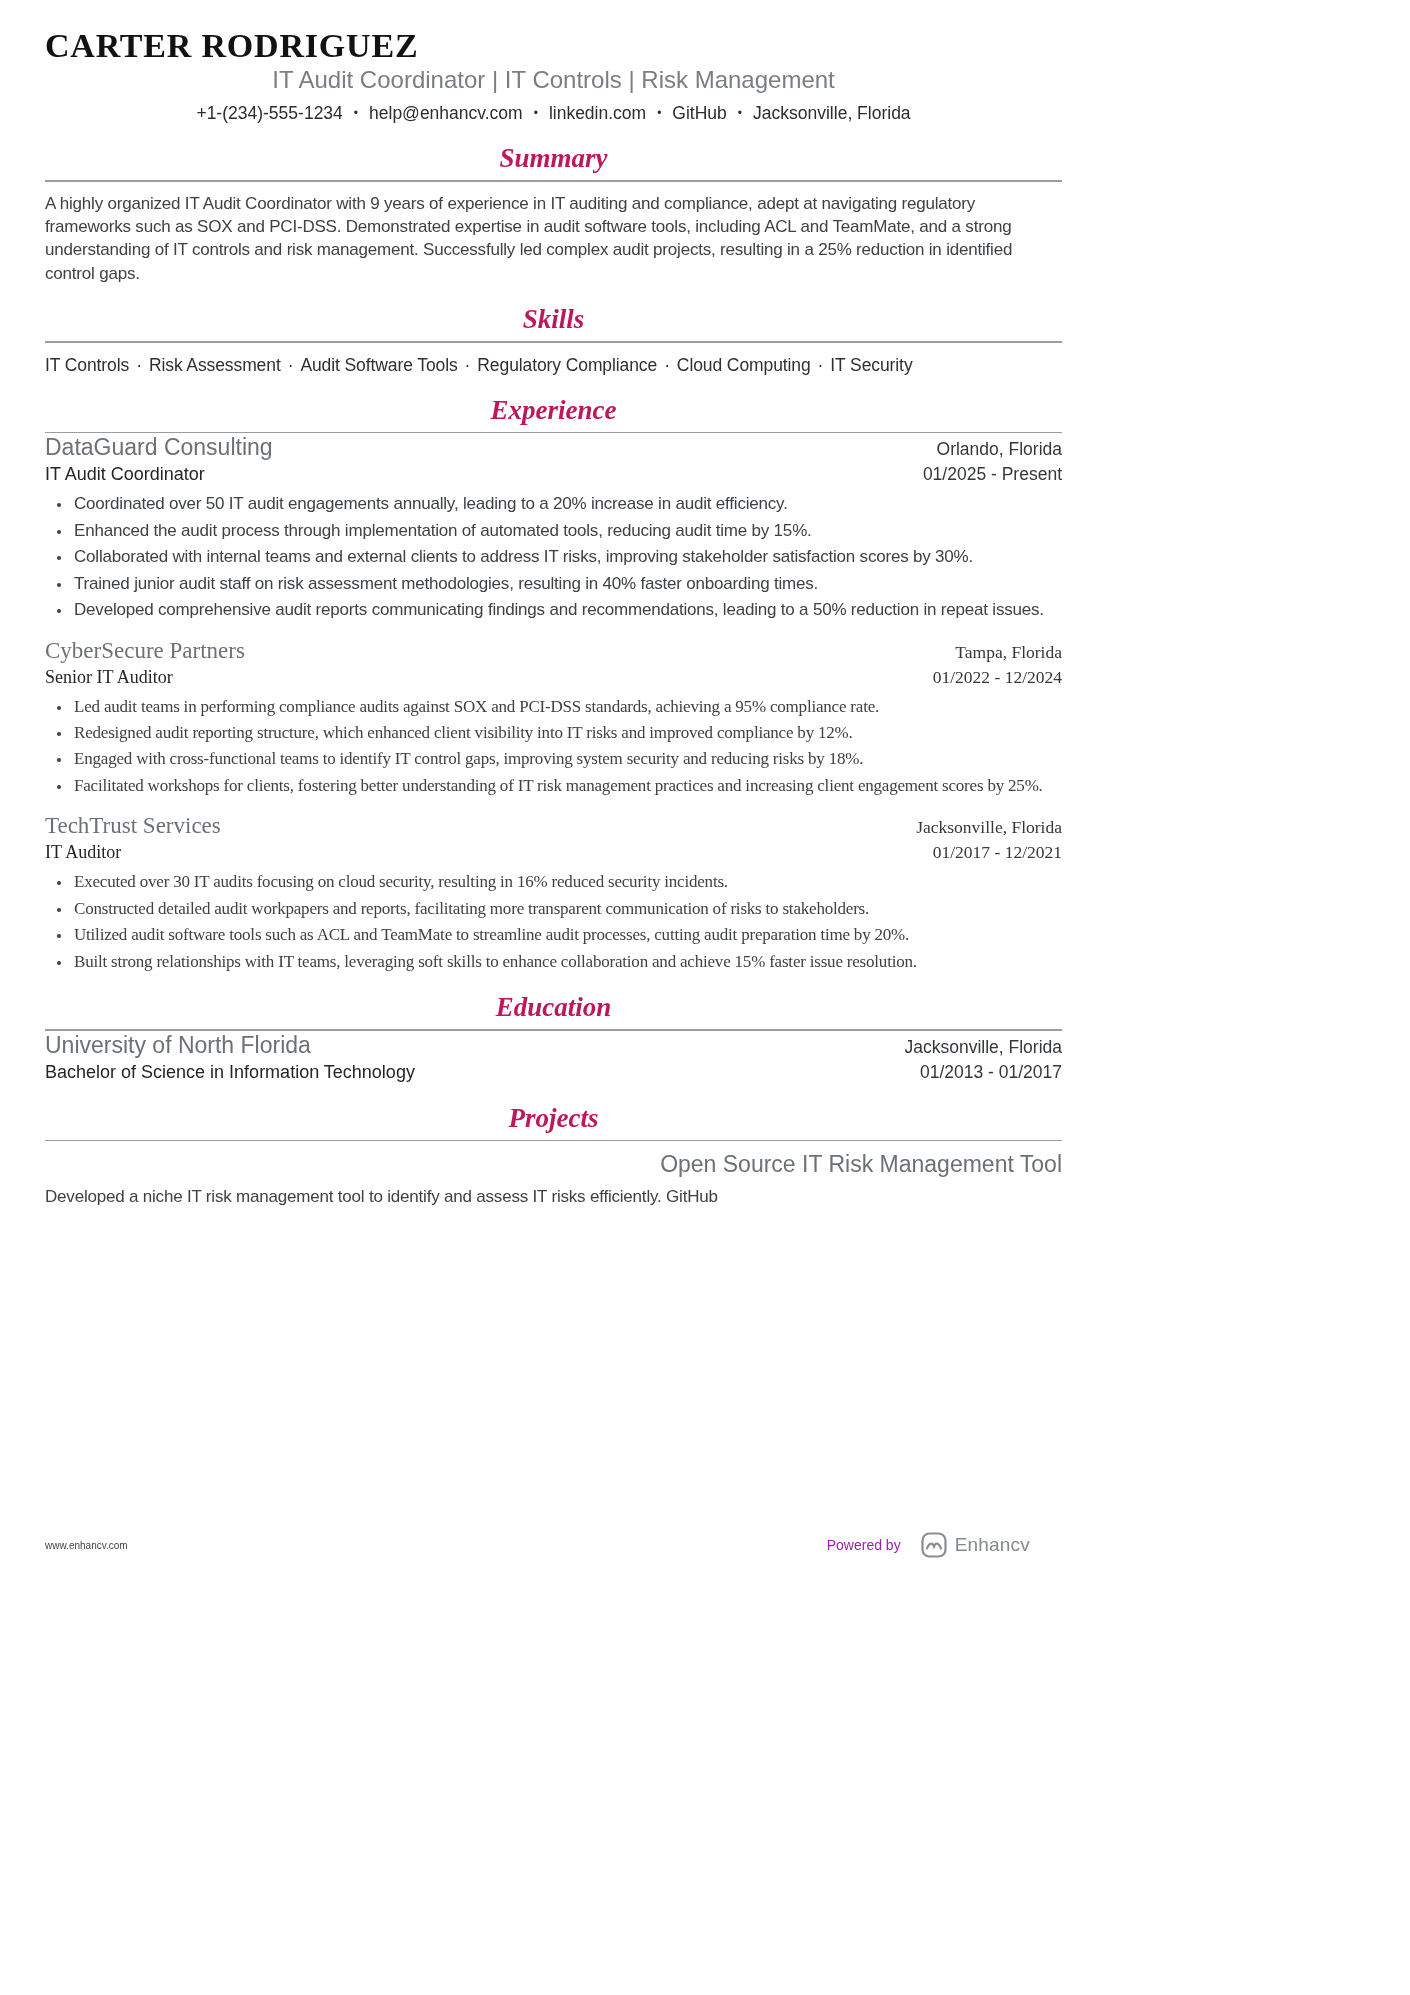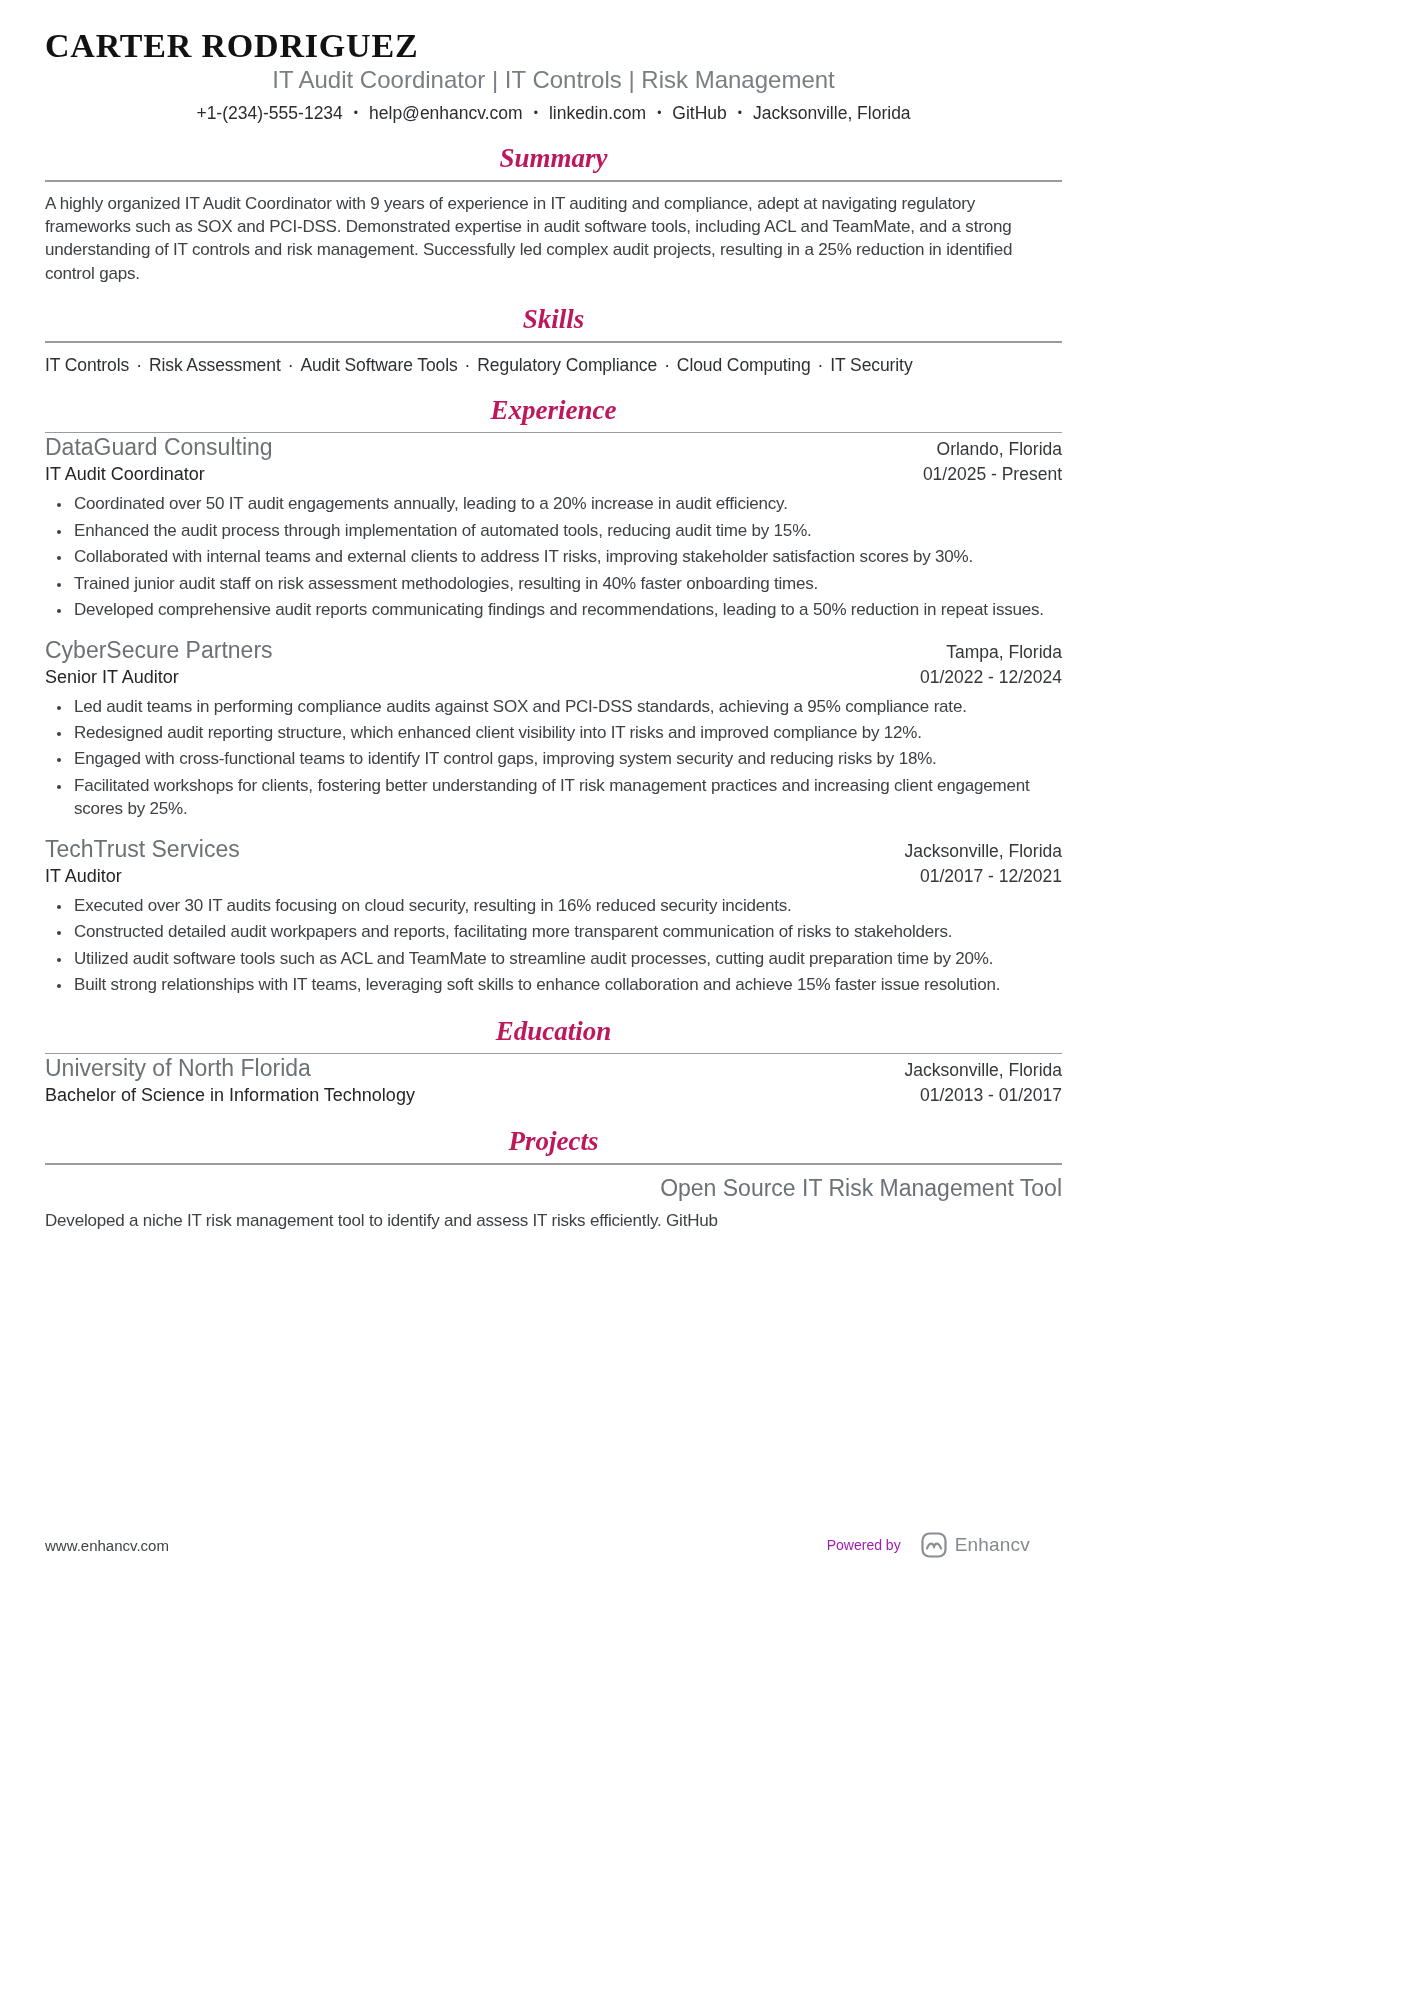--- a/index.html
+++ b/index.html
@@ -75,21 +75,21 @@
   .summary-text { margin: 10px 0 0 0; }
   .skills-line {
     margin-top: 12px;
     font-size: 17.5px;
     letter-spacing: -0.1px;
     color: #2e3134;
   }
   .s-sep { margin: 0 7px; color: #2e3134; }
   
   .entry { margin-top: 1px; }
-  .entry + .entry { margin-top: 15px; }
+  .entry + .entry { margin-top: 15px; font-family: Liberation Serif, serif; }
   .entry-row {
     display: flex;
     justify-content: space-between;
     align-items: baseline;
   }
   .org-name {
     font-size: 23px;
     line-height: 27px;
     color: #6c7177;
   }
@@ -133,21 +133,21 @@
   .footer {
     position: absolute;
     left: 45px;
     right: 45px;
     bottom: 8px;
     display: flex;
     justify-content: space-between;
     align-items: center;
   }
   .footer-site {
-    font-size: 15px;
+    font-size: 10px;
     color: #3f4246;
   }
   .powered {
     display: flex;
     align-items: center;
     margin-right: 32px;
   }
   .powered-text {
     font-size: 14px;
     color: #a21caf;

